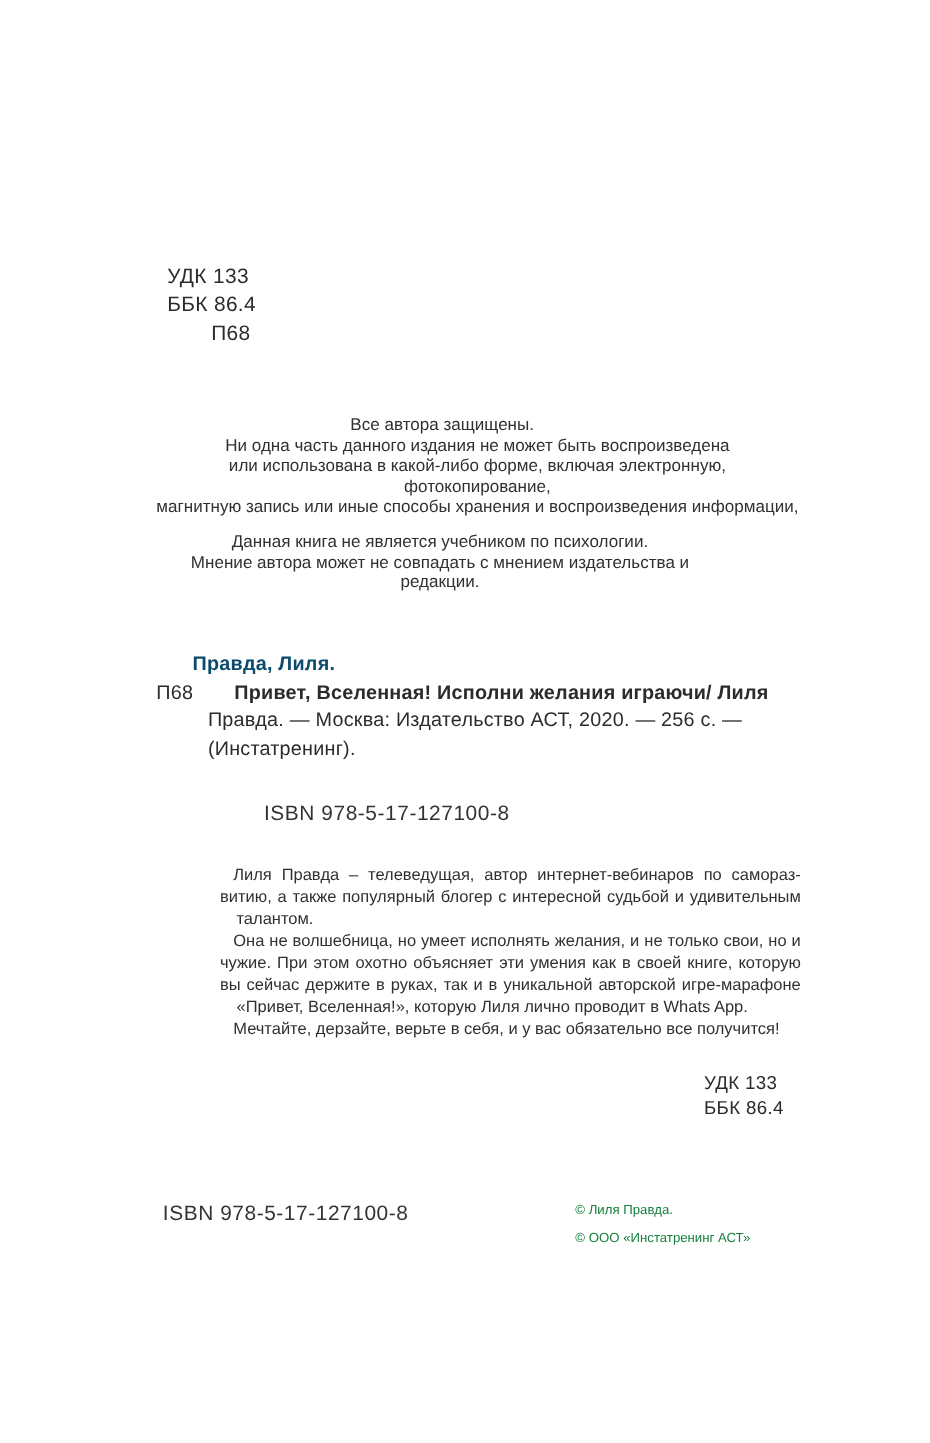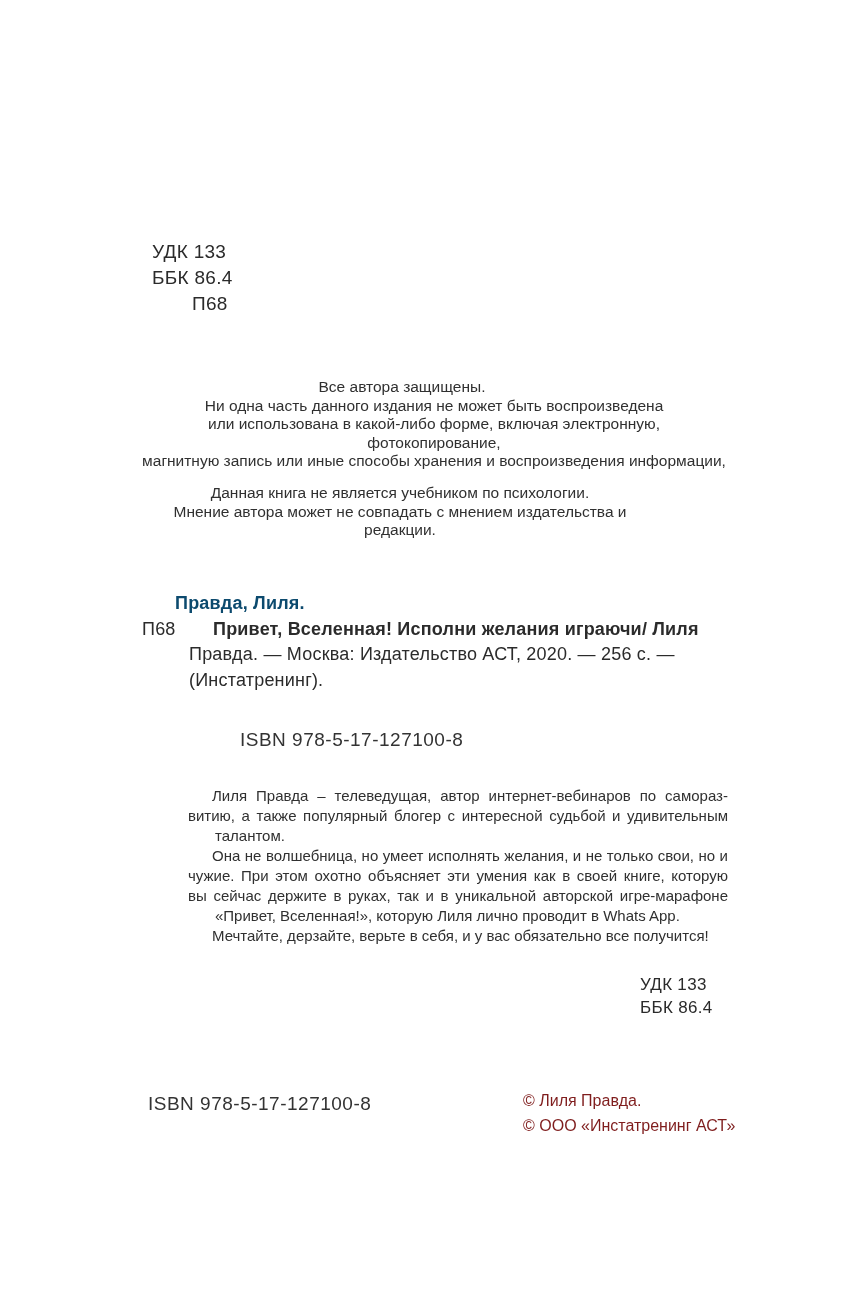--- a/index.html
+++ b/index.html
@@ -61,43 +61,43 @@
     font-size: 19px; letter-spacing: 0.5px;
     color: #333333;
   }
 
   
   .annotation {
     left: 188px; top: 786px; width: 540px;
     font-size: 15px; line-height: 20px;
     color: #303030;
   }
-  .annotation .just { text-align: justify; text-align-last: justify; }
+  .annotation .just { text-align: justify; text-align-last: justify; margin-left: 12px; }
   .annotation .last { text-align: left; margin-left: 27px; }
   .annotation .indent { margin-left: 24px; }
 
   
   .bottom-codes {
     left: 640px; top: 973px;
     font-size: 17px; line-height: 23px;
     letter-spacing: 0.3px;
   }
 
   
   .isbn-bottom {
     left: 148px; top: 1093px;
     font-size: 19px; letter-spacing: 0.5px;
     color: #333333;
   }
 
   
   .copyright {
     left: 523px; top: 1088px;
-    font-size: 16px; line-height: 25px;
-    color: #7f1d1d;
+    font-size: 12px; line-height: 25px;
+    color: #15803d;
   }
 </style>
 </head>
 <body>
 
 <div class="page">
 
   <div class="abs top-codes">
     <div>УДК 133</div>
     <div>ББК 86.4</div>

